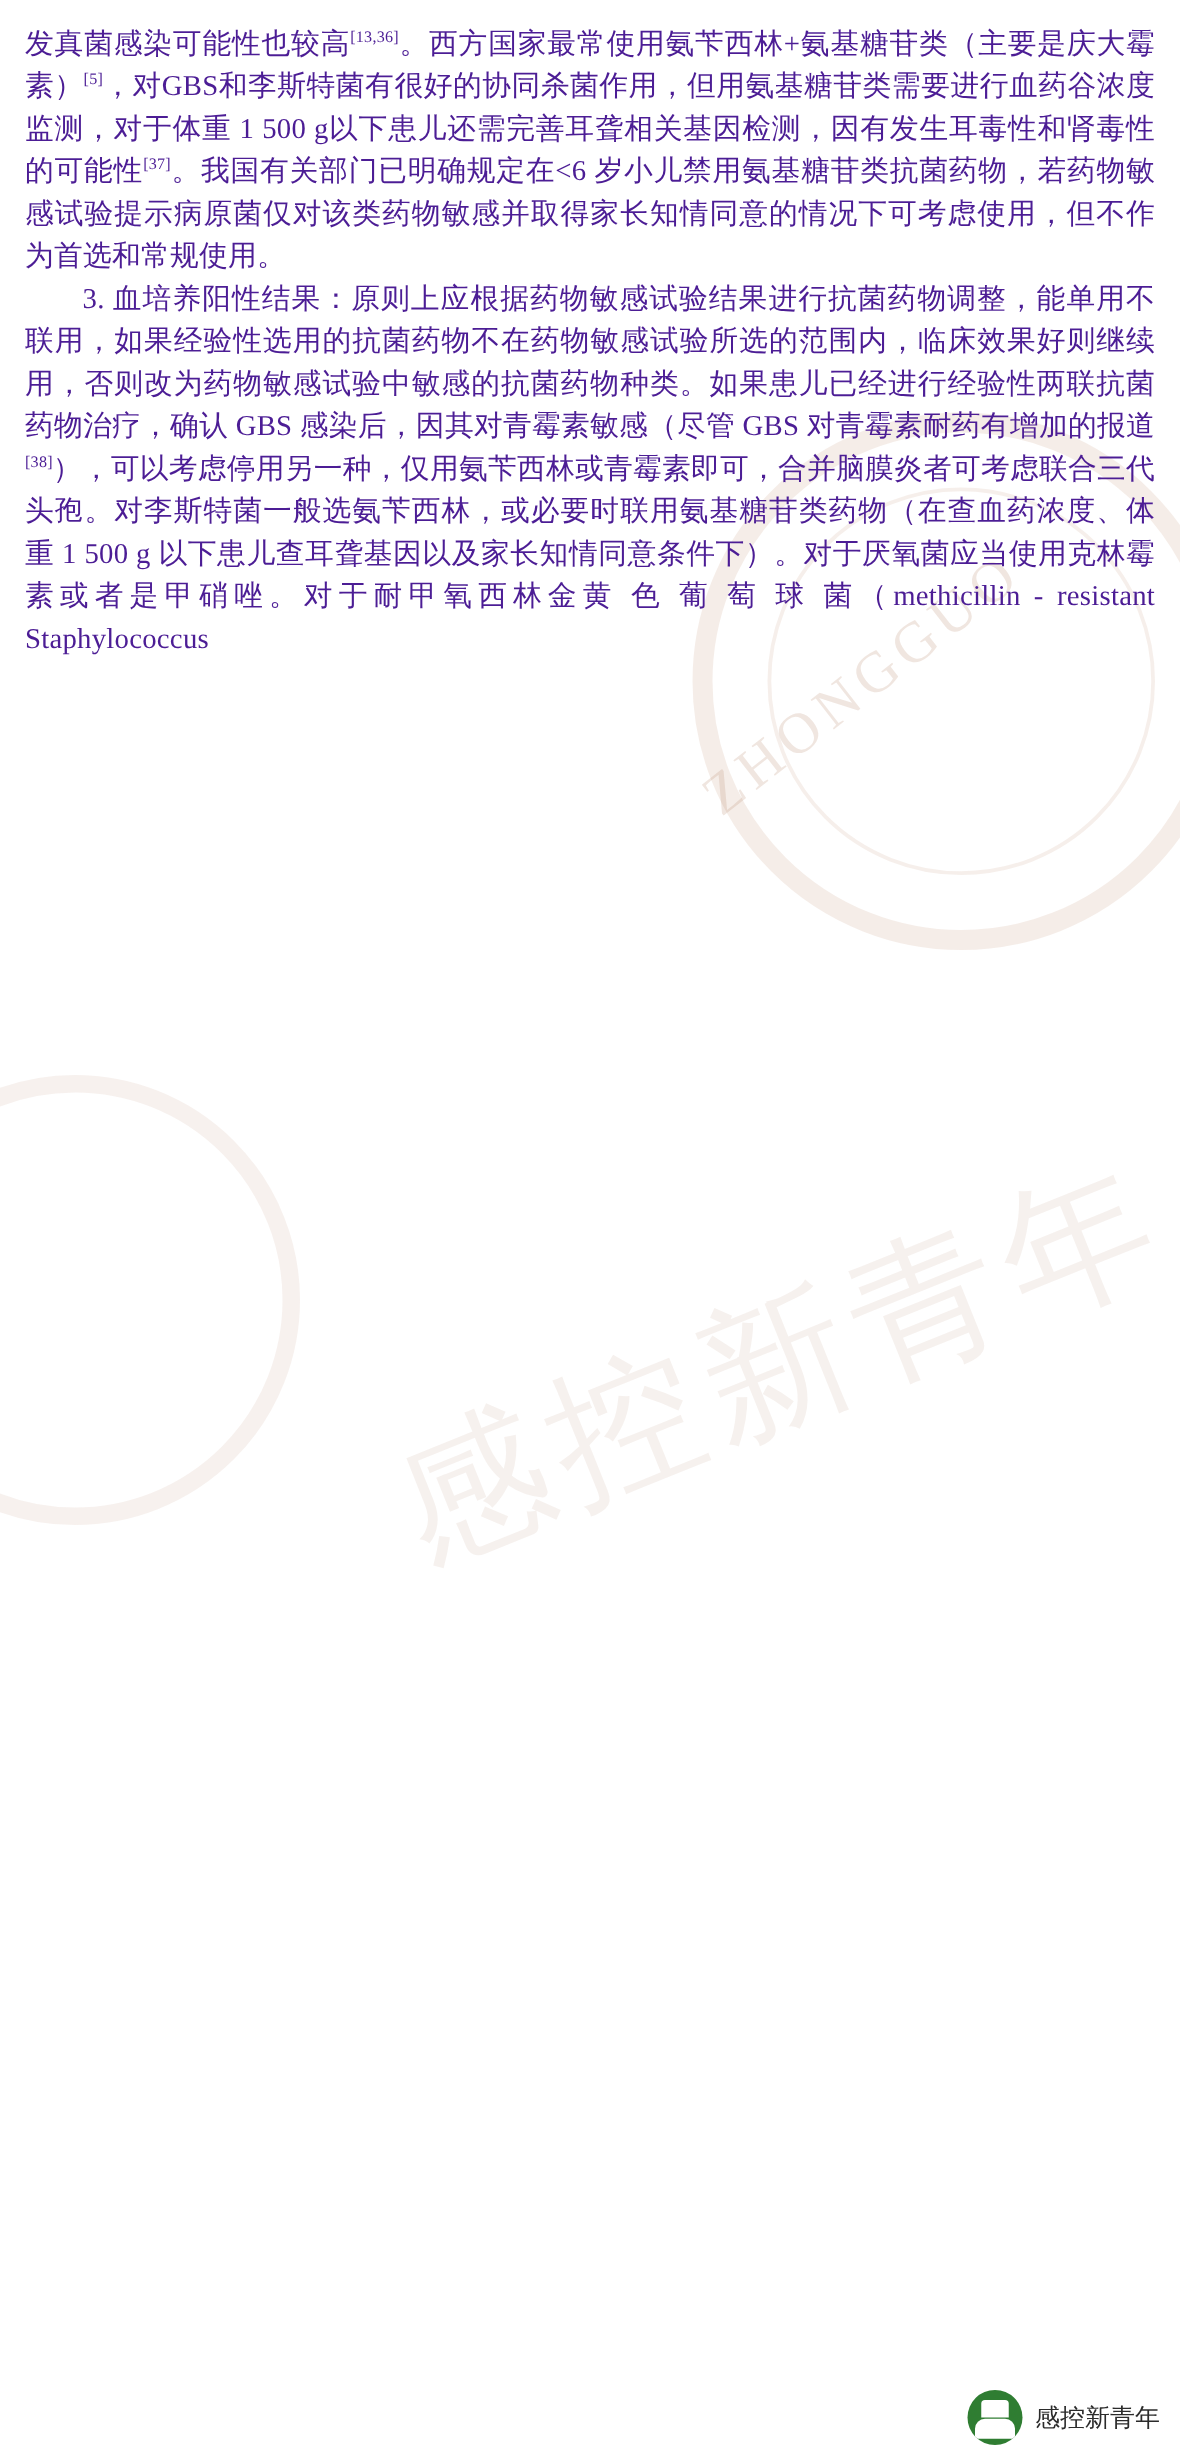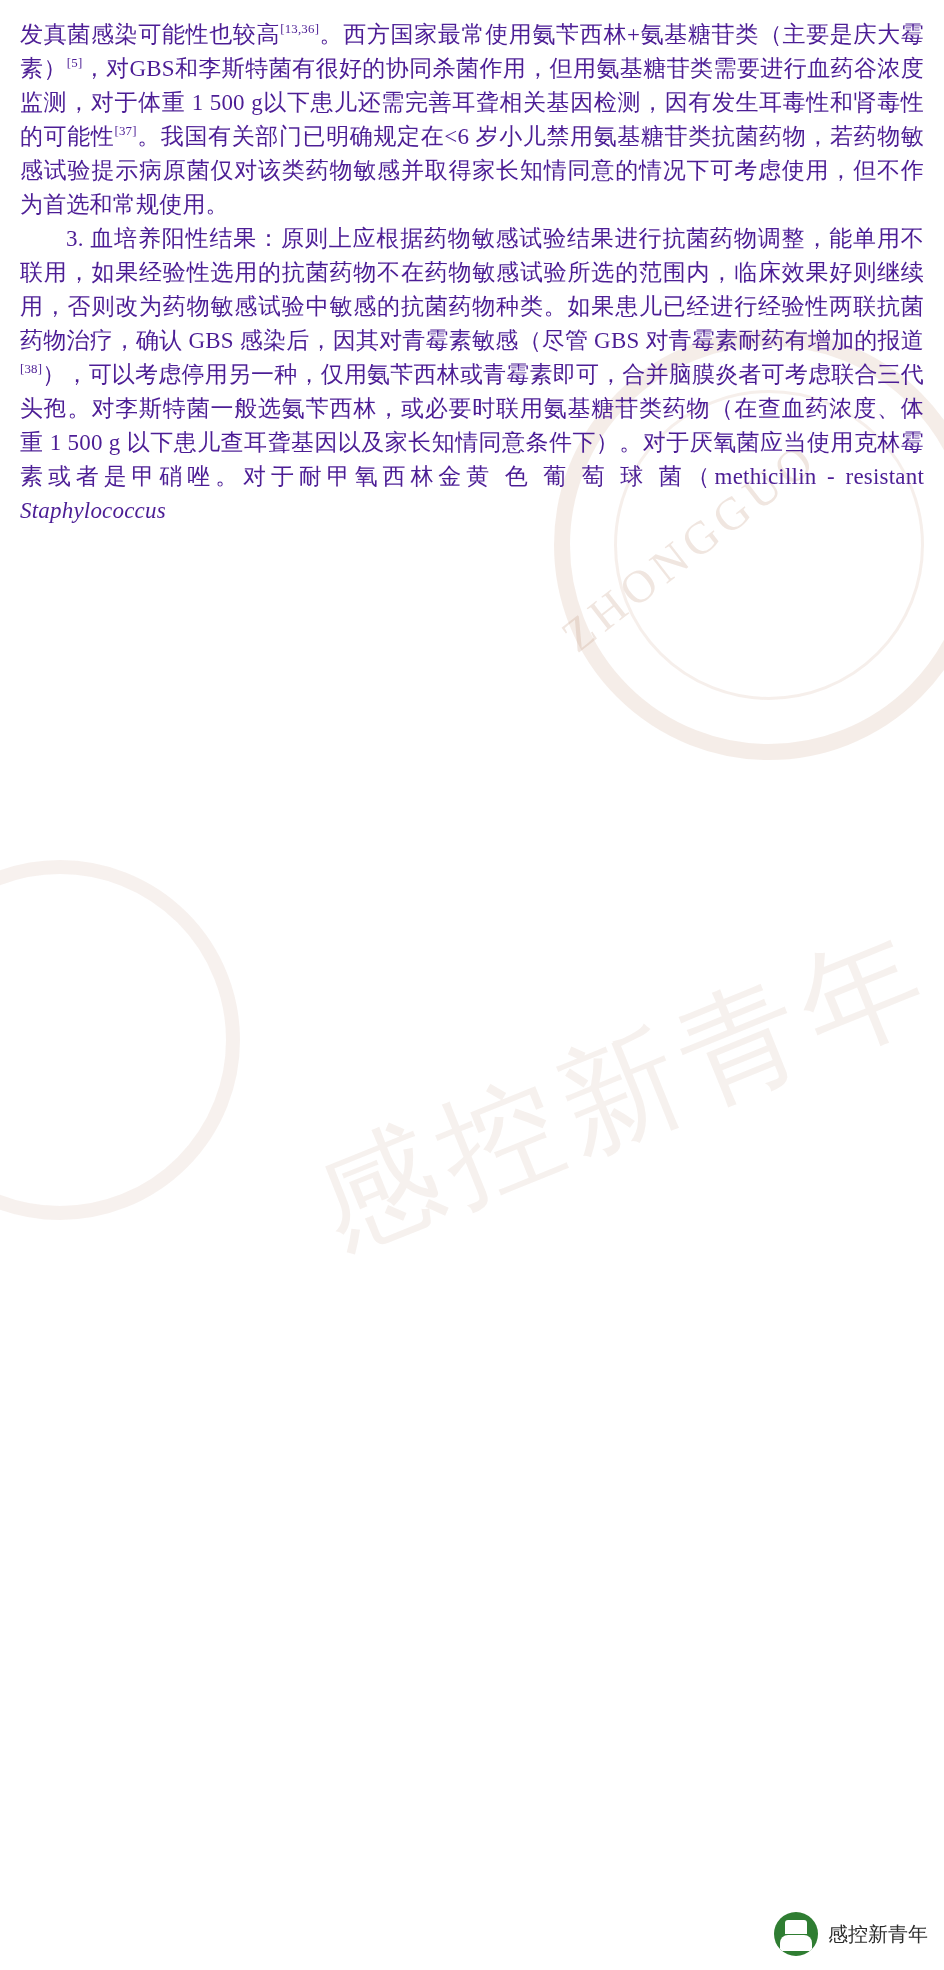--- a/index.html
+++ b/index.html
@@ -96,21 +96,20 @@
   }
   .para.indent {
     text-indent: 2em;
   }
   sup {
     font-size: 0.56em;
     vertical-align: super;
     line-height: 0;
   }
   .ital {
-    font-style: italic;
   }
 
   
   .account-badge {
     position: absolute;
     right: 16px;
     bottom: 14px;
     display: flex;
     align-items: center;
     gap: 10px;

